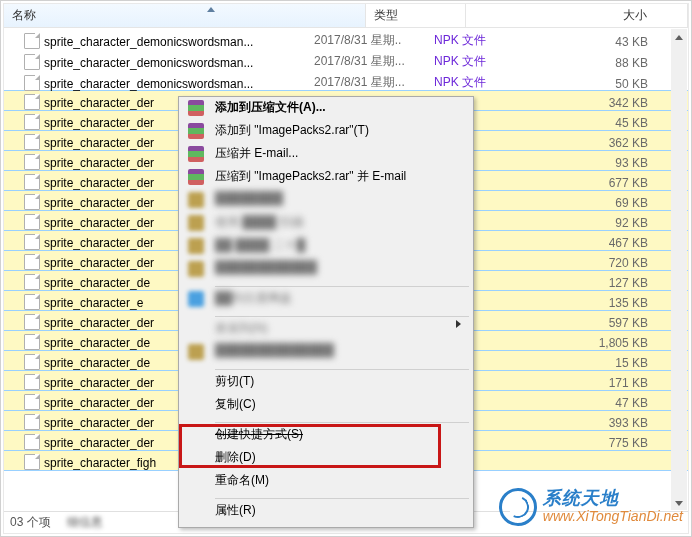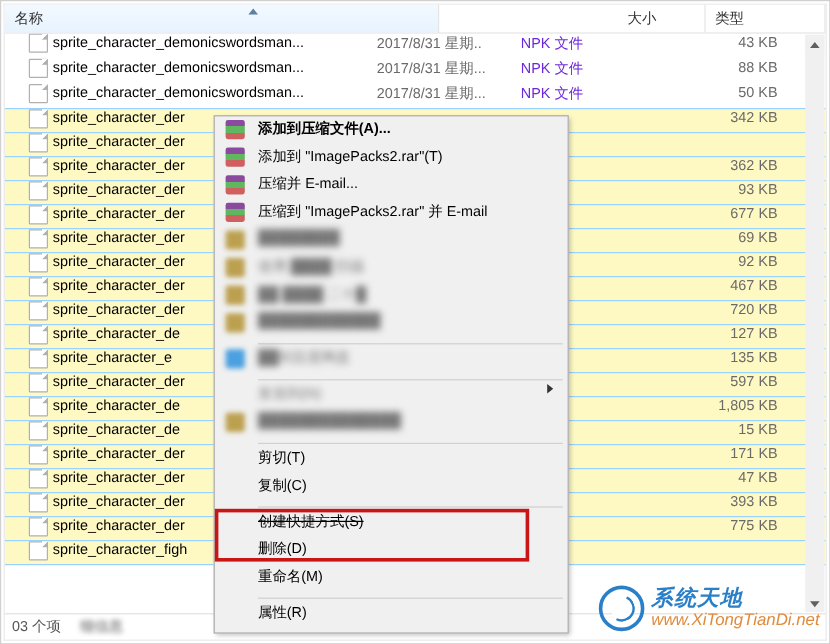--- a/index.html
+++ b/index.html
@@ -8,21 +8,21 @@
 
 .header { display: flex; height: 24px; border-bottom: 1px solid #e5e5e5; background: #fff; }
 .header-col { padding: 4px 8px; color: #333; border-right: 1px solid #e5e5e5; display: flex; align-items: center; position: relative; }
 .col-name { width: 362px; background: linear-gradient(#f3f9ff,#e7f3fe); }
 .col-date { width: 120px; }
 .col-type { width: 100px; }
 .col-size { flex: 1; text-align: right; justify-content: flex-end; padding-right: 40px; }
 .sort-arrow { position: absolute; right: 150px; top: 3px; width: 0; height: 0; border-left: 4px solid transparent; border-right: 4px solid transparent; border-bottom: 5px solid #5f7fa0; }
 
 .file-list { flex: 1; overflow: hidden; }
-.file-row { display: flex; height: 21px; align-items: flex-start; padding-left: 20px; }
+.file-row { display: flex; height: 21px; align-items: flex-end; padding-left: 20px; }
 .file-row.sel { background: #fef9c3; border-top: 1px solid #99d1ff; border-bottom: 1px solid #99d1ff; margin-top: -1px; }
 .file-row:first-child.sel { margin-top: 0; border-top: none; }
 .file-icon { width: 16px; height: 16px; margin-right: 4px; background: #fff; border: 1px solid #b0b0b0; border-radius: 1px; position: relative; }
 .file-icon::after { content: ""; position: absolute; right: -1px; top: -1px; width: 5px; height: 5px; background: linear-gradient(135deg, #fff 48%, #b0b0b0 52%); }
 .file-name { width: 270px; white-space: nowrap; overflow: hidden; text-overflow: ellipsis; color: #000; }
 .file-date { width: 120px; color: #6a6a6a; white-space: nowrap; overflow: hidden; }
 .file-type { width: 100px; color: #6d28d9; }
 .file-size { flex: 1; text-align: right; padding-right: 40px; color: #6a6a6a; }
 
 .status-bar { height: 22px; border-top: 1px solid #e0e0e0; display: flex; align-items: center; padding-left: 6px; color: #555; gap: 16px; }
@@ -55,22 +55,22 @@
 </style>
 </head>
 <body>
 
 <div class="wrapper">
   <div class="header">
     <div class="header-col col-name">
         <span>名称</span>
         <span class="sort-arrow"></span>
       </div>
+    <div class="header-col col-type">类型</div>
     <div class="header-col col-size">大小</div>
-    <div class="header-col col-type">类型</div>
   </div>
 
   <div class="file-list" id="file-list">
       <div class="file-row">
         <span class="file-icon"></span>
         <span class="file-name">sprite_character_demonicswordsman...</span>
         <span class="file-date">2017/8/31 星期..</span>
         <span class="file-type">NPK 文件</span>
         <span class="file-size">43 KB</span>
       </div>
@@ -93,20 +93,21 @@
         <span class="file-name">sprite_character_der</span>
         <span class="file-date"></span>
         <span class="file-type"></span>
         <span class="file-size">342 KB</span>
       </div>
       <div class="file-row sel">
         <span class="file-icon"></span>
         <span class="file-name">sprite_character_der</span>
         <span class="file-date"></span>
         <span class="file-type"></span>
+        <span class="file-size">45 KB</span>
       </div>
       <div class="file-row sel">
         <span class="file-icon"></span>
         <span class="file-name">sprite_character_der</span>
         <span class="file-date"></span>
         <span class="file-type"></span>
         <span class="file-size">362 KB</span>
       </div>
       <div class="file-row sel">
         <span class="file-icon"></span>

